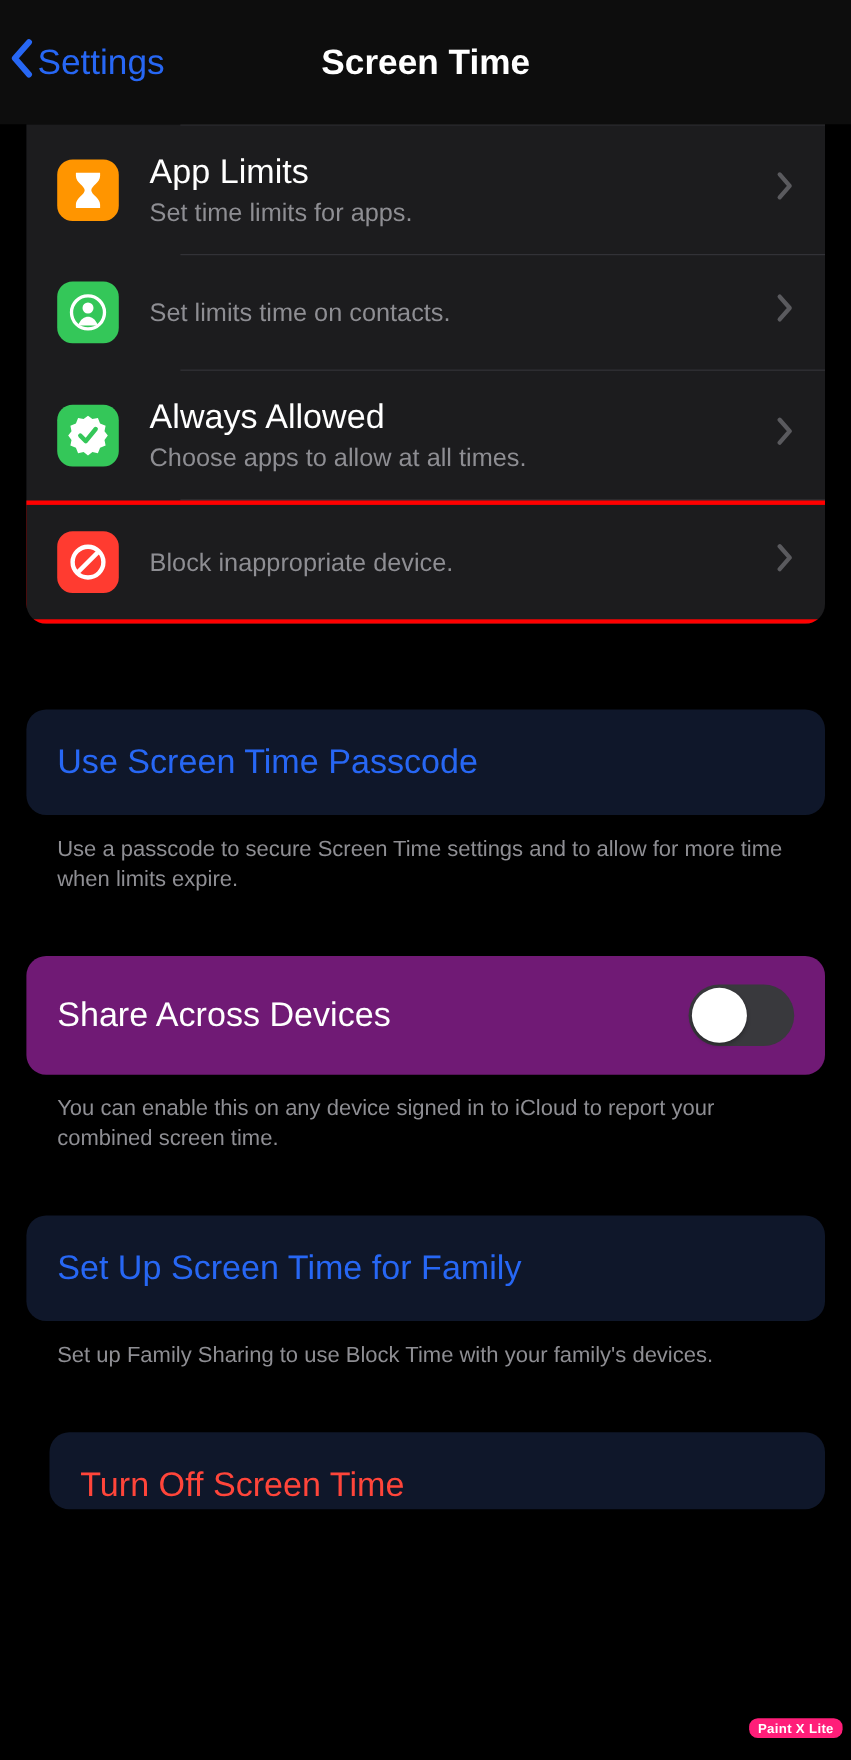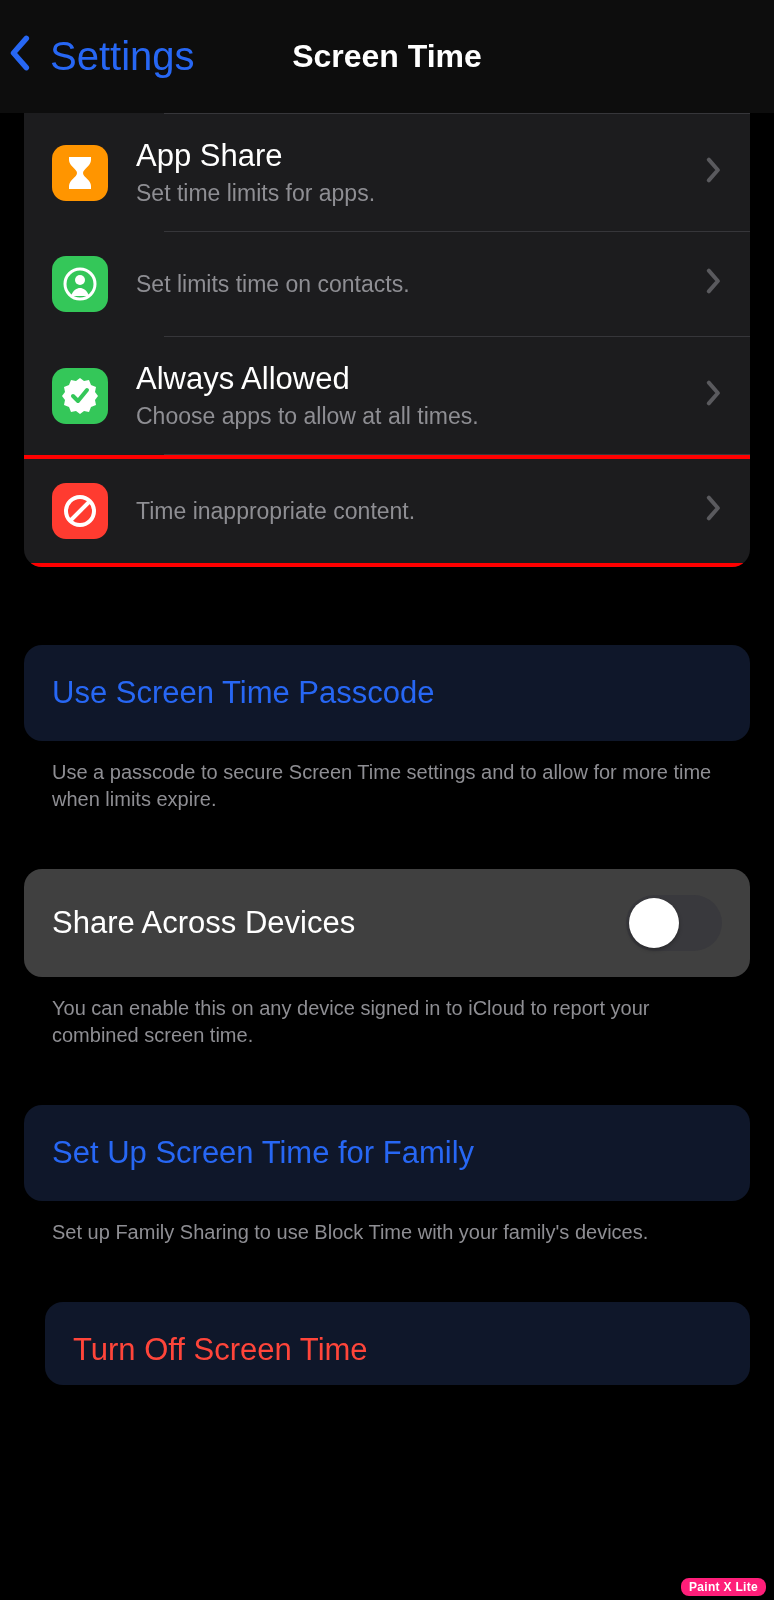--- a/index.html
+++ b/index.html
@@ -22,23 +22,23 @@
       align-items: center;
       justify-content: center;
       position: relative;
       background: #0d0d0d;
     }
     .back-nav {
       position: absolute;
       left: 8px;
       display: flex;
       align-items: center;
-      gap: 20px;
+      gap: 4px;
       color: #2767f4;
-      font-size: 40px;
+      font-size: 32px;
     }
     .back-chevron {
       font-size: 42px;
       font-weight: 500;
       line-height: 1;
     }
     .header-title {
       font-size: 32px;
       font-weight: 600;
       color: #ffffff;
@@ -127,21 +127,21 @@
     .link-text.red {
       color: #ff453a;
     }
     .footer-text {
       font-size: 20px;
       color: #8e8e93;
       line-height: 1.35;
       padding: 18px 52px 0 52px;
     }
     .toggle-group {
-      background: #404040;
+      background: #701a75;
       margin: 0 24px;
       border-radius: 18px;
       padding: 26px 28px;
       display: flex;
       align-items: center;
       justify-content: space-between;
     }
     .toggle-label {
       font-size: 31px;
       color: #ffffff;
@@ -160,21 +160,21 @@
       border-radius: 50%;
       position: absolute;
       top: 3px;
       left: 3px;
       box-shadow: 0 2px 4px rgba(0,0,0,0.3);
     }
     .spacer-lg { height: 78px; }
     .spacer-md { height: 56px; }
     .watermark {
       position: absolute;
-      bottom: 4px;
+      bottom: 20px;
       right: 8px;
       background: #ff1e79;
       color: #fff;
       font-size: 12px;
       font-weight: 700;
       padding: 2px 8px;
       border-radius: 8px;
       letter-spacing: 0.3px;
     }
   </style>
@@ -198,21 +198,21 @@
   <div class="list-group first">
     <div class="divider-short"></div>
 
     <div class="list-item with-icon">
       <div class="icon-box icon-orange">
         <svg width="30" height="36" viewBox="0 0 30 36">
             <path d="M4 2 h22 v3 c0 6 -8 9 -8 13 c0 4 8 7 8 13 v3 h-22 v-3 c0-6 8-9 8-13 c0-4 -8-7 -8-13 z" fill="#ffffff"></path>
           </svg>
       </div>
       <div class="item-text">
-        <div class="item-title">App Share</div>
+        <div class="item-title">App Limits</div>
         <div class="item-subtitle">Set time limits for apps.</div>
       </div>
       <div class="chevron-right">
         <svg width="16" height="26" viewBox="0 0 12 20">
             <path d="M2 2 L9 10 L2 18" stroke="#5a5a5e" stroke-width="3" fill="none" stroke-linecap="round" stroke-linejoin="round"></path>
           </svg>
       </div>
     </div>
 
     <div class="divider"></div>
@@ -259,21 +259,21 @@
 
     <div class="highlight-box">
       <div class="list-item with-icon">
         <div class="icon-box icon-red">
           <svg width="38" height="38" viewBox="0 0 38 38">
               <circle cx="19" cy="19" r="14" fill="none" stroke="#ffffff" stroke-width="4"></circle>
               <line x1="9" y1="29" x2="29" y2="9" stroke="#ffffff" stroke-width="4"></line>
             </svg>
         </div>
         <div class="item-text">
-          <div class="item-subtitle">Time inappropriate content.</div>
+          <div class="item-subtitle">Block inappropriate device.</div>
         </div>
         <div class="chevron-right">
           <svg width="16" height="26" viewBox="0 0 12 20">
               <path d="M2 2 L9 10 L2 18" stroke="#5a5a5e" stroke-width="3" fill="none" stroke-linecap="round" stroke-linejoin="round"></path>
             </svg>
         </div>
       </div>
     </div>
   </div>
 
@@ -296,19 +296,19 @@
 
   <div class="spacer-md"></div>
 
   <div class="single-item-group">
     <div class="link-text">Set Up Screen Time for Family</div>
   </div>
   <div class="footer-text">Set up Family Sharing to use Block Time with your family's devices.</div>
 
   <div class="spacer-md"></div>
 
-  <div class="single-item-group" style="padding-bottom:17px;margin-left:45px;">
+  <div class="single-item-group" style="padding-bottom:4px;margin-left:45px;">
     <div class="link-text red">Turn Off Screen Time</div>
   </div>
 
 </div>
 
 <div class="watermark">Paint X Lite</div>
 
 </body></html>

